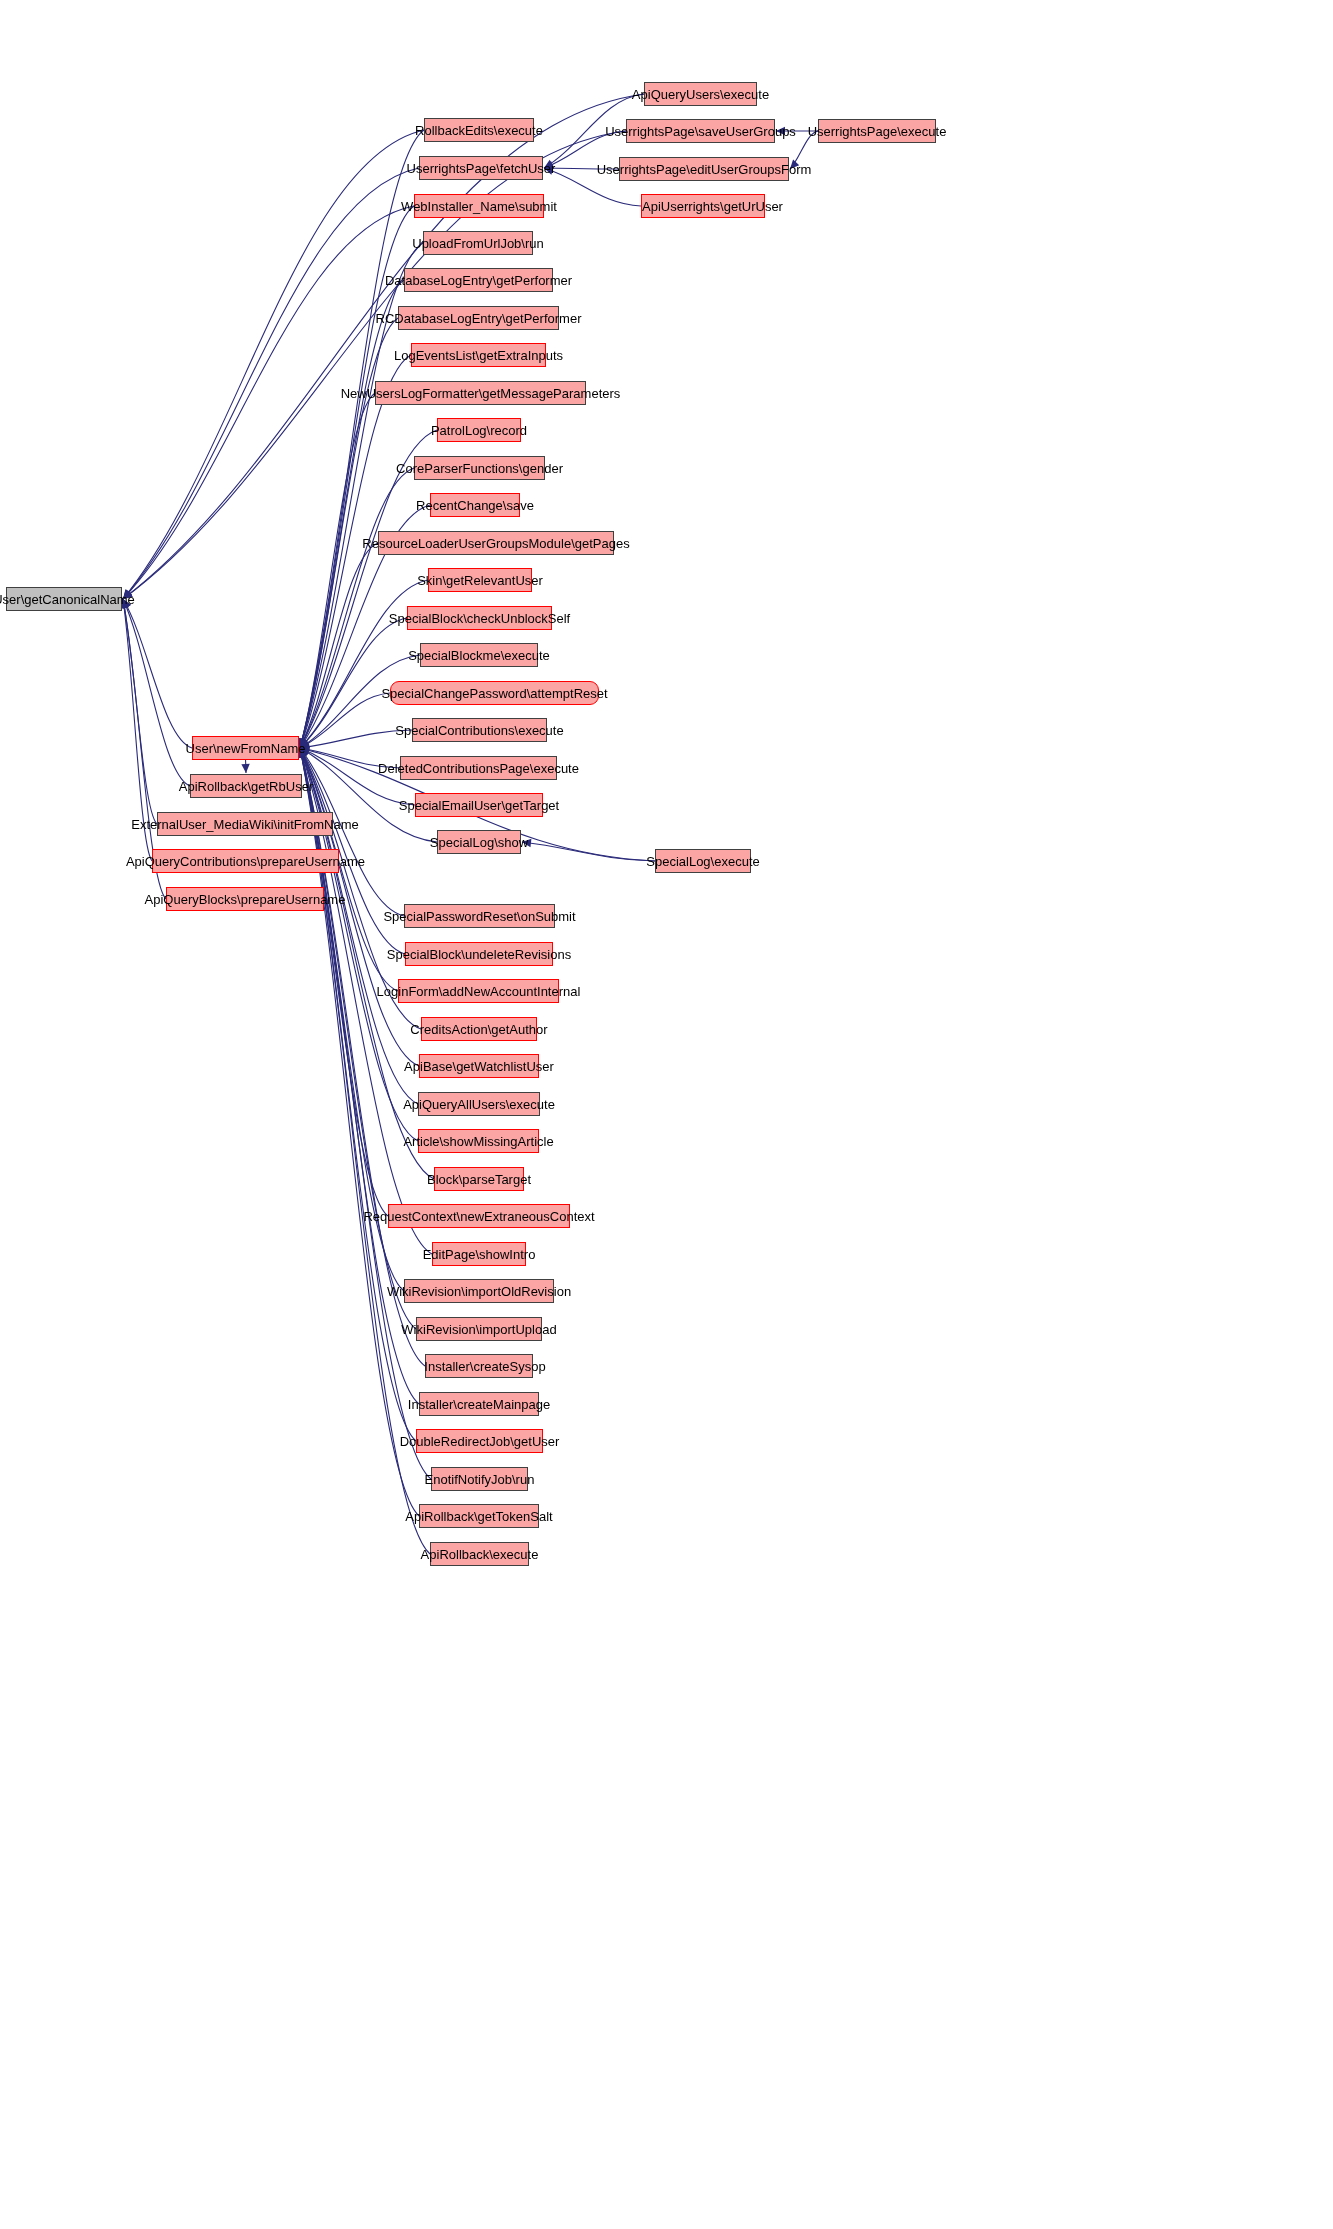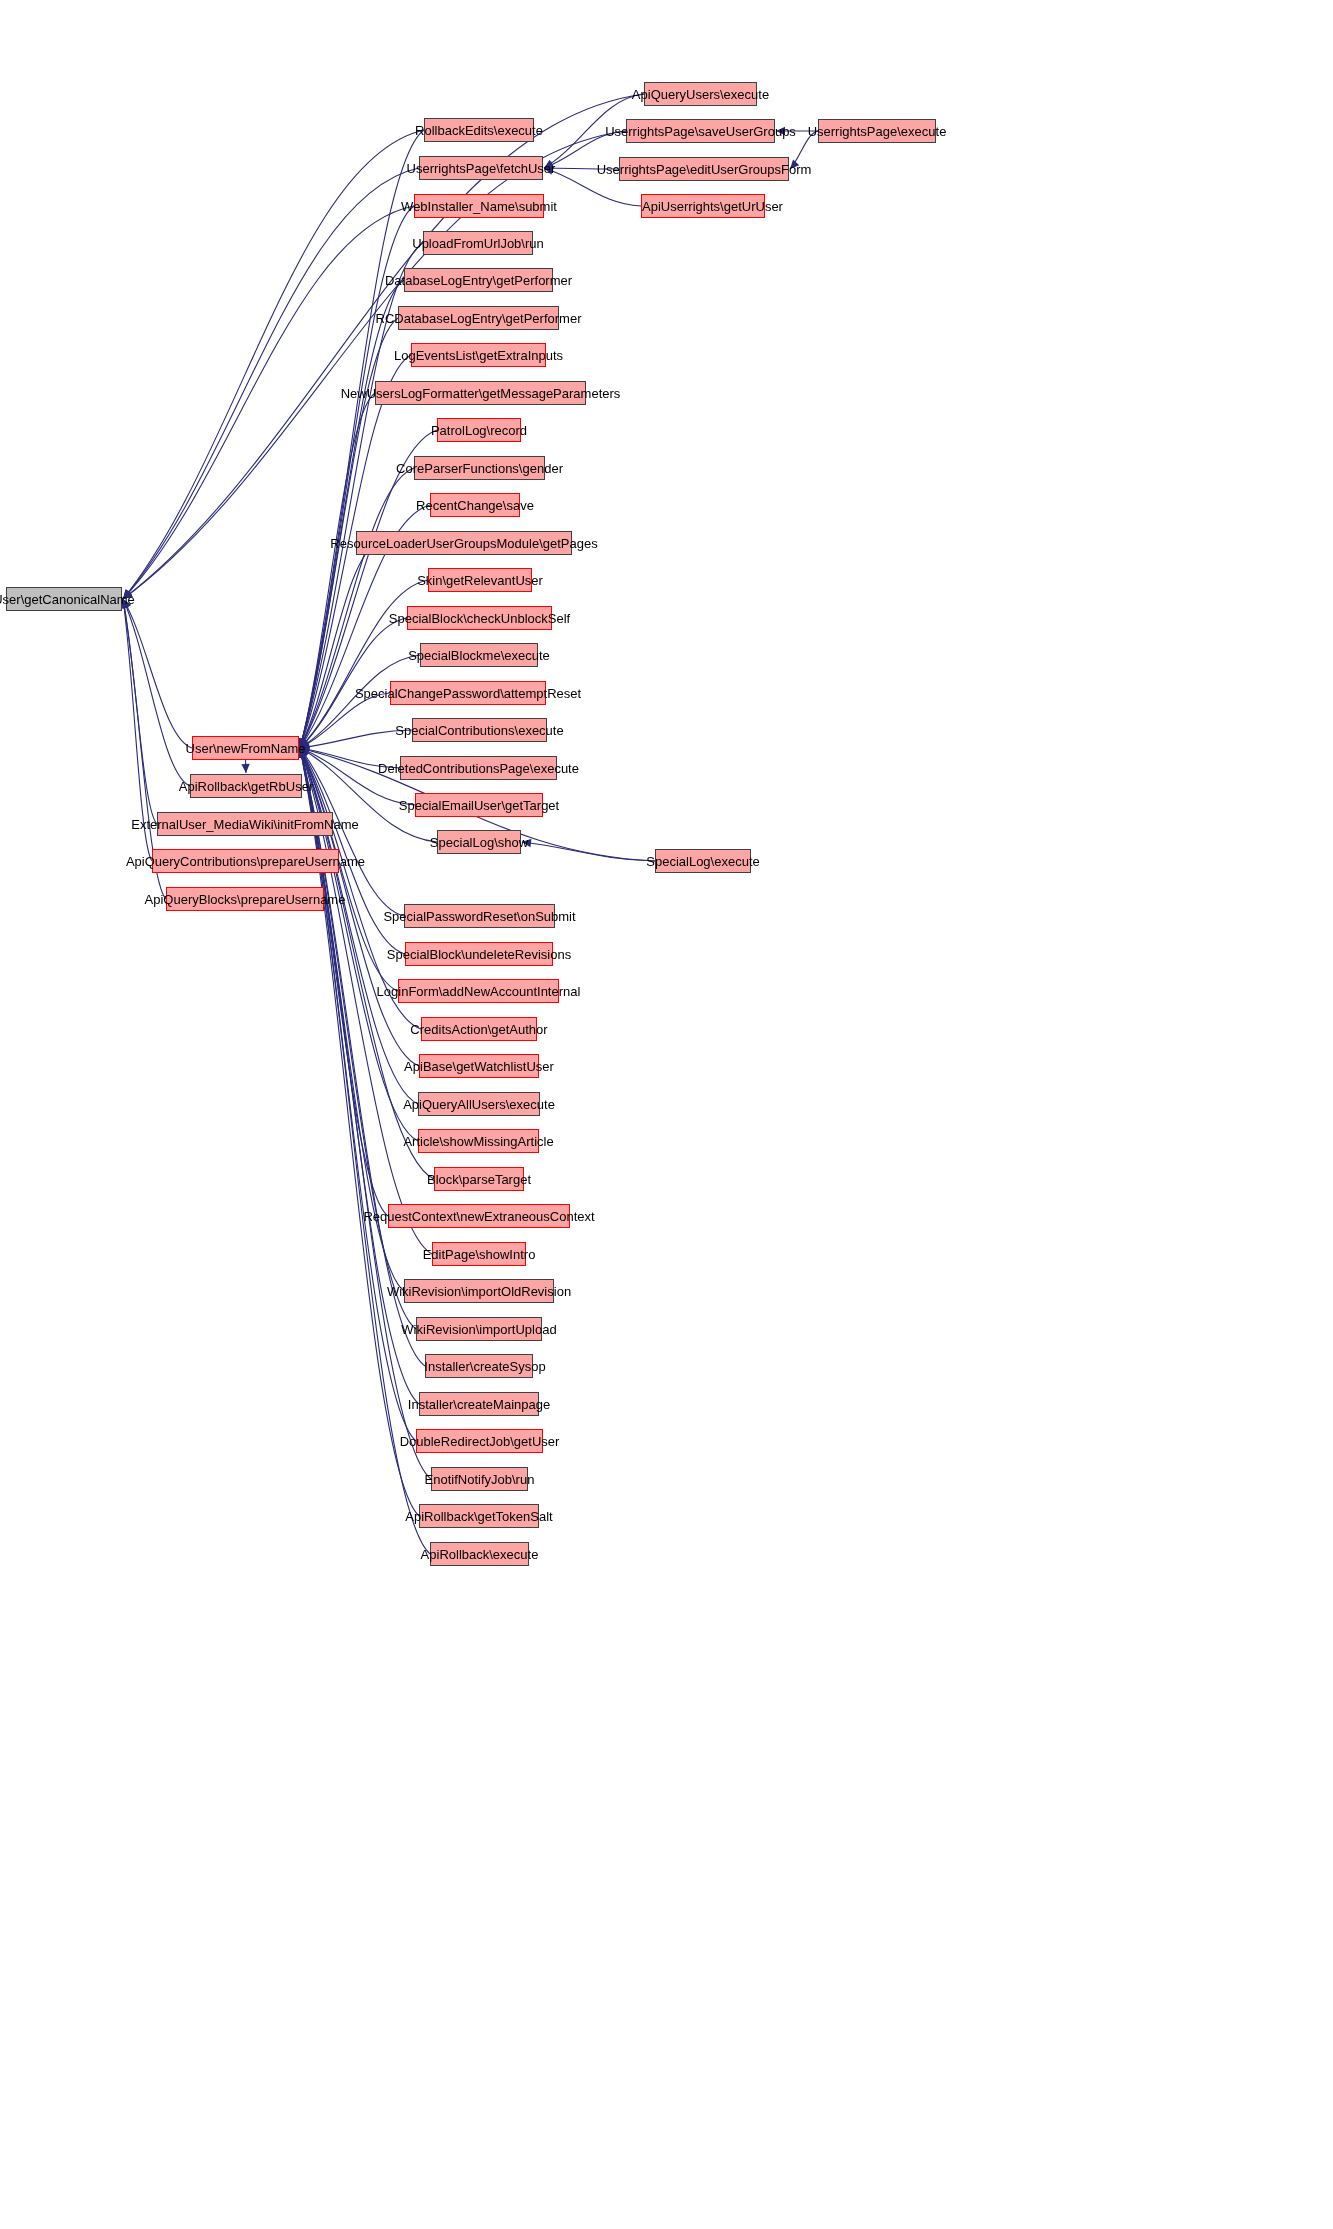--- a/index.html
+++ b/index.html
@@ -177,33 +177,33 @@
       </div>
       <div class="node red" style="left: 437px; top: 418px; width: 84px;">
         <span>PatrolLog\record</span>
       </div>
       <div class="node" style="left: 414px; top: 456px; width: 131px;">
         <span>CoreParserFunctions\gender</span>
       </div>
       <div class="node red" style="left: 430px; top: 493px; width: 90px;">
         <span>RecentChange\save</span>
       </div>
-      <div class="node" style="left: 356px; top: 531px; width: 216px;">
+      <div class="node" style="left: 378px; top: 531px; width: 236px;">
         <span>ResourceLoaderUserGroupsModule\getPages</span>
       </div>
       <div class="node red" style="left: 428px; top: 568px; width: 104px;">
         <span>Skin\getRelevantUser</span>
       </div>
       <div class="node red" style="left: 407px; top: 606px; width: 145px;">
         <span>SpecialBlock\checkUnblockSelf</span>
       </div>
       <div class="node" style="left: 420px; top: 643px; width: 118px;">
         <span>SpecialBlockme\execute</span>
       </div>
-      <div class="node red" style="left: 390px; top: 681px; width: 156px;">
+      <div class="node red" style="left: 390px; top: 681px; width: 209px; border-radius: 9px;">
         <span>SpecialChangePassword\attemptReset</span>
       </div>
       <div class="node" style="left: 412px; top: 718px; width: 135px;">
         <span>SpecialContributions\execute</span>
       </div>
       <div class="node" style="left: 400px; top: 756px; width: 157px;">
         <span>DeletedContributionsPage\execute</span>
       </div>
       <div class="node red" style="left: 415px; top: 793px; width: 128px;">
         <span>SpecialEmailUser\getTarget</span>

